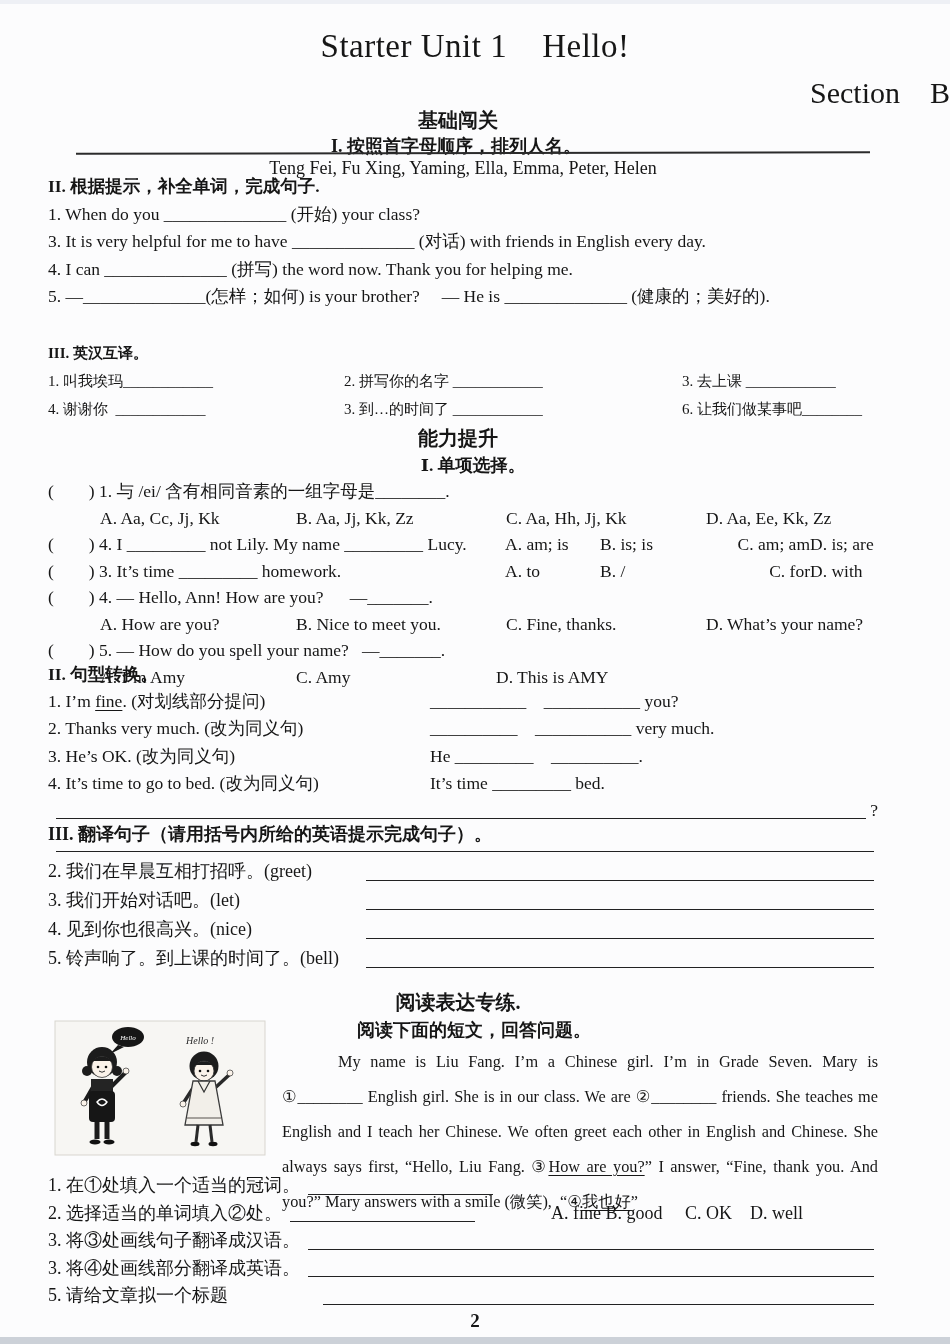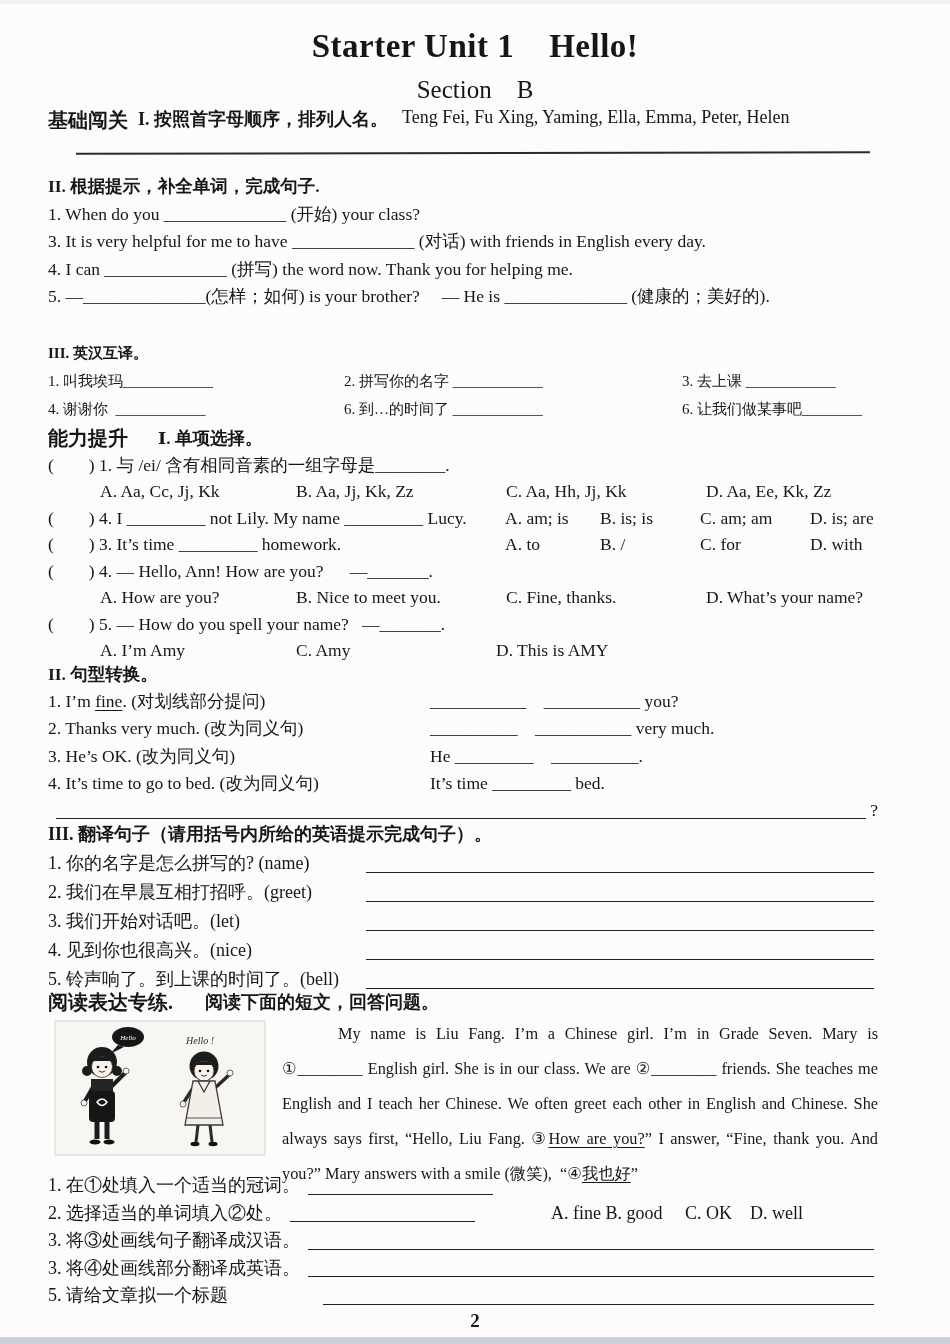--- a/index.html
+++ b/index.html
@@ -3,40 +3,40 @@
 <meta charset="utf-8">
 <style>
   html,body{margin:0;padding:0;background:#e9e9ec;}
   .page{position:relative;width:950px;height:1344px;margin:0 auto;background:#fcfcfd;
         font-family:"Liberation Serif","DejaVu Serif",serif;color:#161616;overflow:hidden;}
   [data-bind]{white-space:pre-wrap;}
   .abs{position:absolute;left:48px;right:72px;}
   .hd{font-weight:bold;}
   .big{font-size:20px;margin-right:10px;}
   .title{position:absolute;top:28px;left:0;width:950px;text-align:center;margin:0;
-         font-size:33px;font-weight:bold;letter-spacing:.5px;}
-  .subtitle{position:absolute;top:76px;left:0;width:950px;text-align:center;margin:0;
-            font-size:25px;font-weight:normal;}
-  .row{display:flex;align-items:flex-start;}
+         font-size:33px;font-weight:normal;letter-spacing:.5px;}
+  .subtitle{position:absolute;top:76px;left:0;width:950px;text-align:right;margin:0;
+            font-size:30px;font-weight:normal;}
+  .row{display:flex;align-items:center;flex-direction:column;}
   .fill{border-bottom:1.8px solid #222;align-self:flex-end;margin:0 4px 5px 8px;flex:1;height:2px;}
   .fill.short{flex:0 0 185px;}
   .rule{position:absolute;left:76px;top:152px;width:794px;border-bottom:2.4px solid #2b2b2b;
         transform:rotate(-0.12deg);}
   
   #s-jichu{top:107px;font-size:18px;}
   #s-wordfill{top:173px;font-size:17.5px;line-height:27.6px;}
   #s-trans{top:339px;font-size:15px;line-height:28px;}
   .cols{display:flex;gap:24px;}
   .c1{width:272px;}.c2{width:314px;}.c3{flex:1;}
   #s-mc{top:425px;font-size:17.5px;line-height:26.5px;}
   .opts{display:flex;padding-left:52px;}
   .o1{width:196px;}.o2{width:210px;}.o3{width:200px;}.o4{flex:1;}
   .mcrow{display:flex;}
   .stem{width:457px;}
-  .io1{width:95px;}.io2{width:100px;}.io3{width:110px;}.io4{flex:1;}
+  .io1{width:95px;}.io2{width:100px;}.io3{width:110px;text-align:right;}.io4{flex:1;}
   #s-juxing{top:661px;font-size:17.5px;line-height:27.2px;}
   .srow{display:flex;align-items:baseline;}
   .sleft{width:382px;}
   #s-fanyi{top:820px;font-size:18px;line-height:29px;}
   .frow{display:flex;align-items:baseline;}
   .fleft{flex:0 0 310px;}
   #s-reading{top:988px;font-size:18px;}
   .r-head{line-height:28px;}
   .r-body{margin-left:234px;margin-right:0;font-size:16.3px;line-height:35px;
           text-align:justify;text-indent:56px;}
@@ -77,21 +77,21 @@
 
   <div class="abs" id="s-trans">
     <div class="hd" data-bind="trans.head">III. 英汉互译。</div>
     <div class="cols">
       <span class="c1" data-bind="trans.row1.0">1. 叫我埃玛____________</span>
       <span class="c2" data-bind="trans.row1.1">2. 拼写你的名字 ____________</span>
       <span class="c3" data-bind="trans.row1.2">3. 去上课 ____________</span>
     </div>
     <div class="cols">
       <span class="c1" data-bind="trans.row2.0">4. 谢谢你  ____________</span>
-      <span class="c2" data-bind="trans.row2.1">6. 到…的时间了 ____________</span>
+      <span class="c2" data-bind="trans.row2.1">3. 到…的时间了 ____________</span>
       <span class="c3" data-bind="trans.row2.2">6. 让我们做某事吧________</span>
     </div>
   </div>
 
   <div class="abs" id="s-mc">
     <div class="row">
       <span class="hd big" data-bind="nengli.label">能力提升</span>
       <span class="hd" style="margin-left:20px" data-bind="nengli.mc_head">Ⅰ. 单项选择。</span>
     </div>
     <div data-bind="nengli.mc1.stem">(        ) 1. 与 /ei/ 含有相同音素的一组字母是________.</div>
@@ -150,21 +150,20 @@
     </div>
     <div class="srow">
       <span class="fill"></span>
       <span data-bind="juxing.a5_suffix">?</span>
     </div>
   </div>
 
   <div class="abs" id="s-fanyi">
     <div class="hd" data-bind="fanyi.head">III. 翻译句子（请用括号内所给的英语提示完成句子）。</div>
     <div class="frow">
-        <span class="fleft" data-bind="fanyi.items.0">1. 你的名字是怎么拼写的? (name)</span>
         <span class="fill"></span>
       </div>
     <div class="frow">
         <span class="fleft" data-bind="fanyi.items.1">2. 我们在早晨互相打招呼。(greet)</span>
         <span class="fill"></span>
       </div>
     <div class="frow">
         <span class="fleft" data-bind="fanyi.items.2">3. 我们开始对话吧。(let)</span>
         <span class="fill"></span>
       </div>

